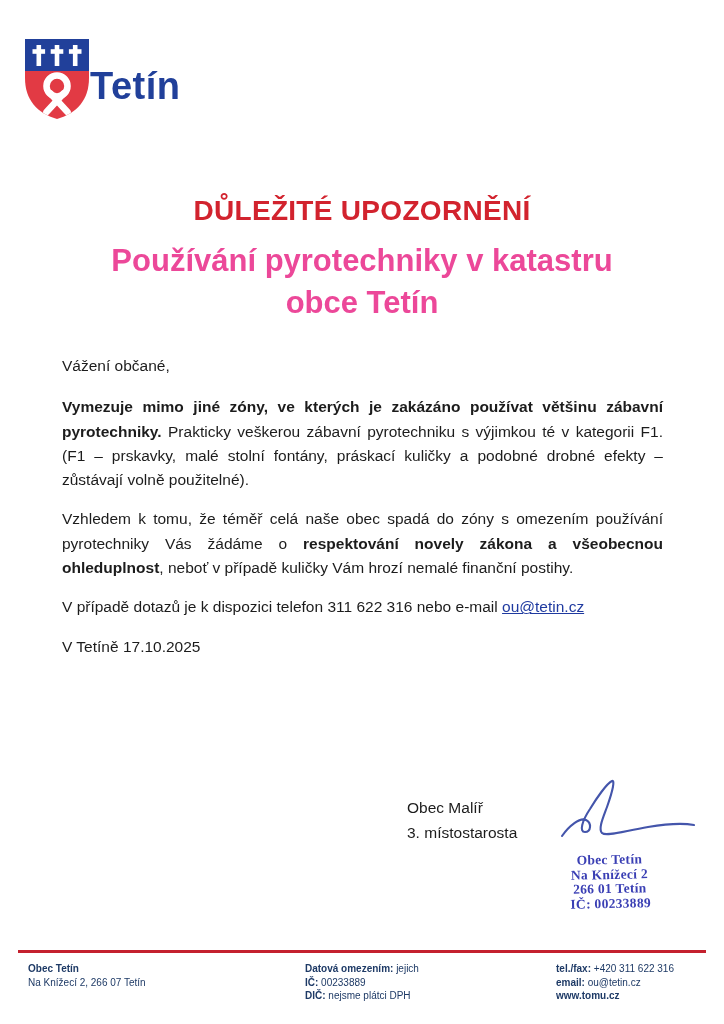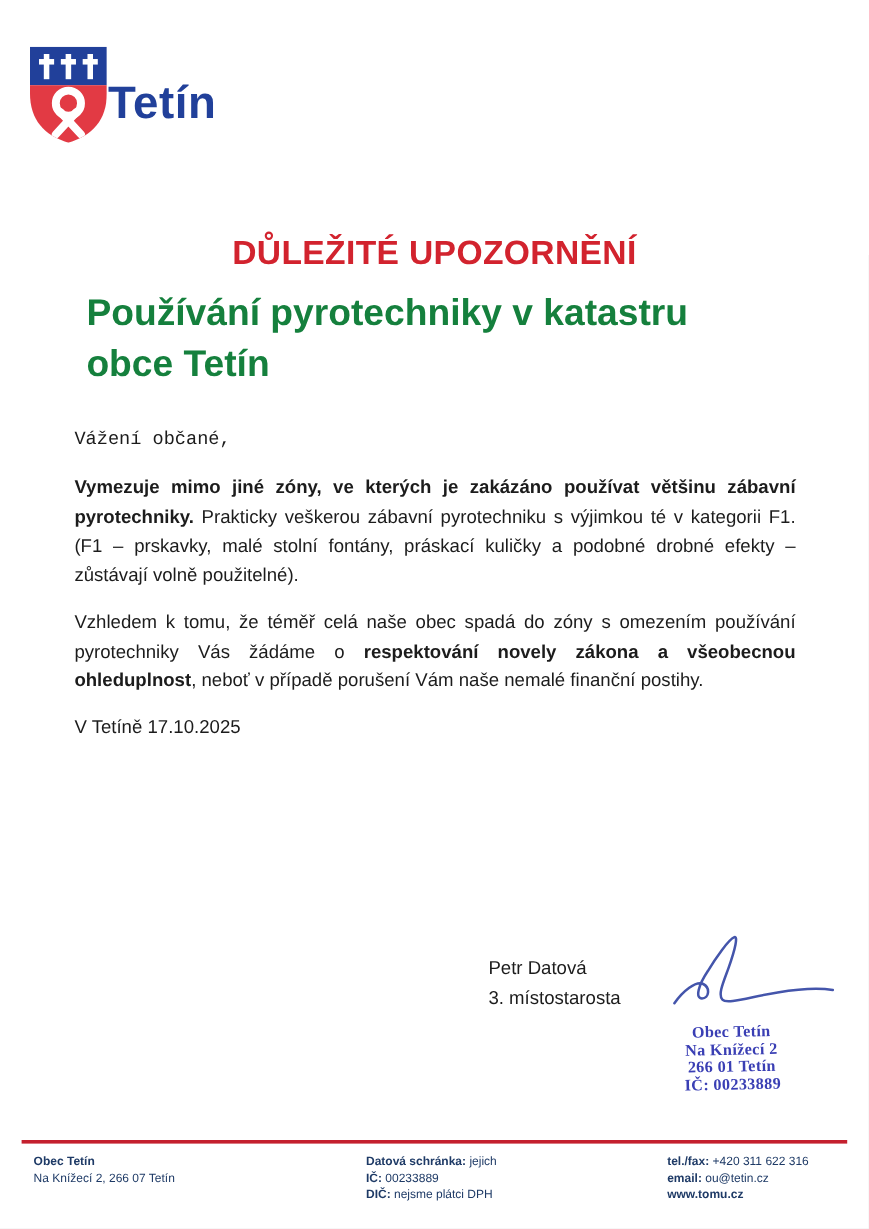--- a/index.html
+++ b/index.html
@@ -44,39 +44,39 @@
     font-weight: 700;
     color: #d2232e;
     letter-spacing: 0.3px;
     margin-top: 32px;
   }
   .h2 {
     position: absolute;
     top: 240px;
     left: 72px;
     width: 580px;
-    text-align: left;
+    text-align: center;
     font-size: 31px;
     font-weight: 700;
-    color: #15803d;
+    color: #ec4899;
     line-height: 1.35;
   }
 
   
   .letter-body {
     position: absolute;
     top: 354px;
     left: 62px;
     width: 601px;
     font-size: 15.5px;
     line-height: 24.3px;
   }
   .letter-body p { margin: 0 0 15px 0; text-align: justify; }
   .letter-body p.no-just { text-align: left; }
-  .letter-body .salutation { margin-bottom: 17px; font-family: Liberation Mono, monospace; }
+  .letter-body .salutation { margin-bottom: 17px; }
   .letter-body b { font-weight: 700; }
   .email-link {
     color: #1f3aa0;
     text-decoration: underline;
     cursor: pointer;
   }
   .dateline { margin-top: 36px; }
 
   
   .sign-block {
@@ -174,29 +174,32 @@
 
   <div class="letter-body">
     <p class="salutation no-just">Vážení občané,</p>
 
 
     <p>
       <b>Vymezuje mimo jiné zóny, ve kterých je zakázáno používat většinu zábavní pyrotechniky.</b><span> Prakticky veškerou zábavní pyrotechniku s výjimkou té v kategorii F1. (F1 – prskavky, malé stolní fontány, práskací kuličky a podobné drobné efekty – zůstávají volně použitelné).</span>
     </p>
 
     <p>
-      <span>Vzhledem k tomu, že téměř celá naše obec spadá do zóny s omezením používání pyrotechniky Vás žádáme o </span><b>respektování novely zákona a všeobecnou ohleduplnost</b><span>, neboť v případě porušení Vám naše nemalé finanční postihy.</span>
+      <span>Vzhledem k tomu, že téměř celá naše obec spadá do zóny s omezením používání pyrotechniky Vás žádáme o </span><b>respektování novely zákona a všeobecnou ohleduplnost</b><span>, neboť v případě kuličky Vám hrozí nemalé finanční postihy.</span>
     </p>
 
+    <p class="no-just">
+      <span>V případě dotazů je k dispozici telefon 311 622 316 nebo e-mail </span><a class="email-link">ou@tetin.cz</a>
+    </p>
 
     <p class="dateline no-just">V Tetíně 17.10.2025</p>
   </div>
 
   <div class="sign-block">
-    <div>Petr Datová</div>
+    <div>Obec Malíř</div>
     <div>3. místostarosta</div>
   </div>
 
   <svg class="signature-svg" viewBox="0 0 146 78" aria-hidden="true">
     <path d="M6,62 C13,52 24,43 30,46 C36,49 35,58 29,58 C23,58 26,47 34,35 C40,25 51,9 56,7 C59,6 57,16 51,33 C47,44 42,55 46,59 C50,63 68,57 92,53 C110,50 127,49 138,51" fill="none" stroke="#4455ab" stroke-width="2.1" stroke-linecap="round" stroke-linejoin="round"></path>
   </svg>
 
   <div class="stamp">
     <div class="s1">Obec Tetín</div>
     <div class="s2">Na Knížecí 2</div>
@@ -204,21 +207,21 @@
     <div class="s4">IČ: 00233889</div>
   </div>
 
   <div class="footer-rule"></div>
   <div class="footer">
     <div class="col col1">
       <div><b>Obec Tetín</b></div>
       <div>Na Knížecí 2, 266 07 Tetín</div>
     </div>
     <div class="col col2">
-      <div><b>Datová schránka:</b><span> jejich</span></div>
+      <div><b>Datová omezením:</b><span> jejich</span></div>
       <div><b>IČ:</b><span> 00233889</span></div>
       <div><b>DIČ:</b><span> nejsme plátci DPH</span></div>
     </div>
     <div class="col col3">
       <div><b>tel./fax:</b><span> +420 311 622 316</span></div>
       <div><b>email:</b><span> ou@tetin.cz</span></div>
       <div><b>www.tomu.cz</b></div>
     </div>
   </div>
 

